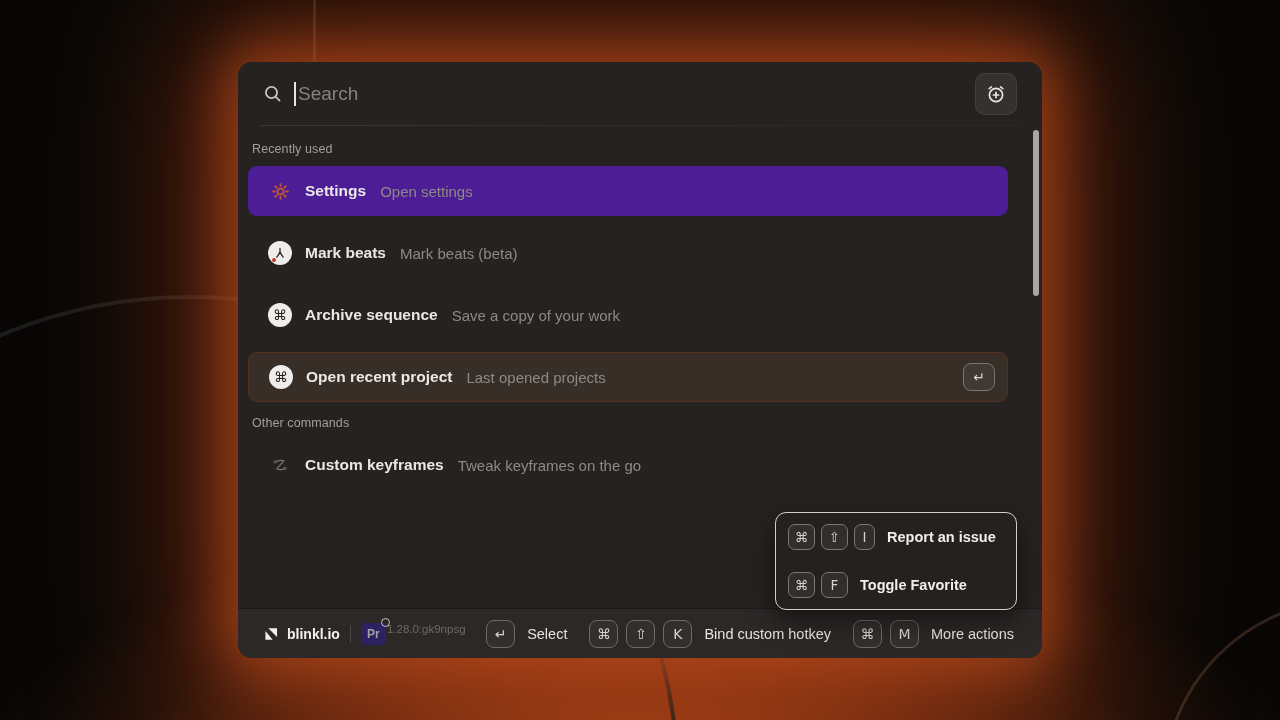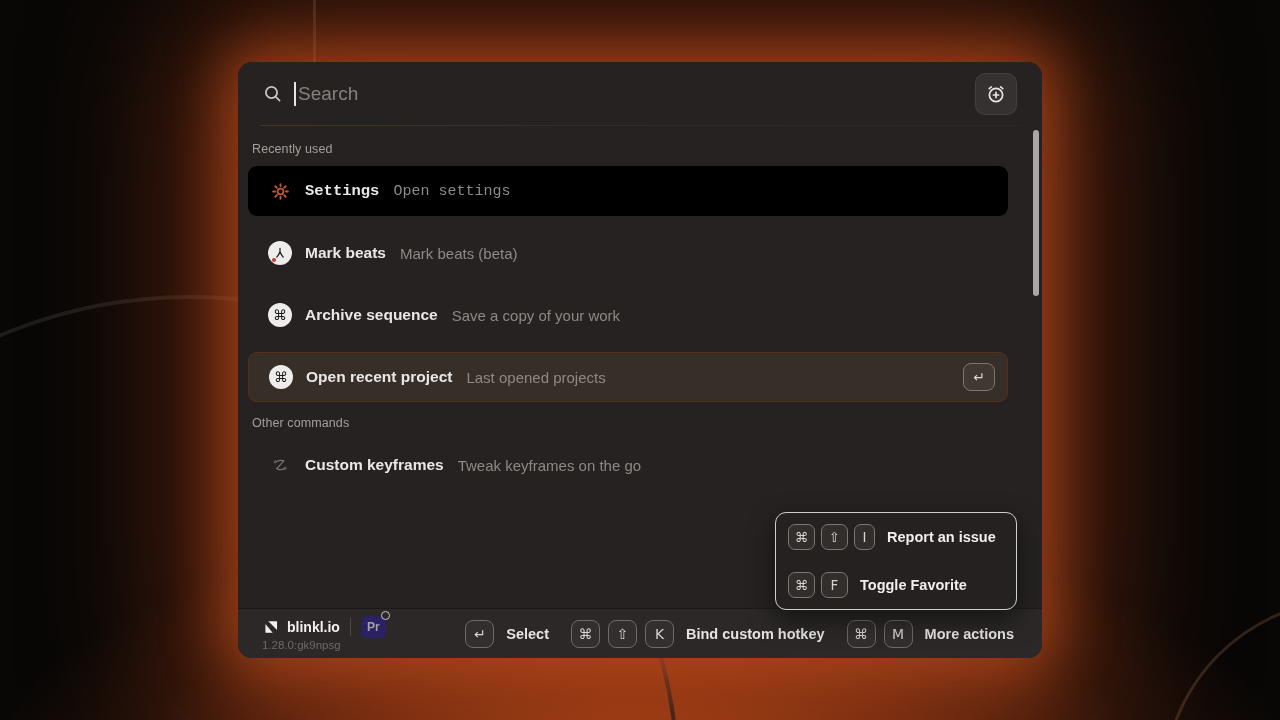--- a/index.html
+++ b/index.html
@@ -35,21 +35,21 @@
   .alarm-btn { width:42px; height:42px; flex:0 0 42px; border-radius:10px; background:#343130;
     border:1px solid rgba(255,255,255,0.07); display:flex; align-items:center; justify-content:center; cursor:pointer; }
   .search-divider { position:absolute; left:22px; right:22px; bottom:0; height:1px;
     background:linear-gradient(90deg, #463529 0%, #332b27 45%, #2b2725 100%); }
 
   
   .list { flex:1; padding:10px 34px 0 10px; overflow:hidden; position:relative; }
   .section-label { font-size:12.5px; color:#a49f9a; margin:6px 0 10px 4px; letter-spacing:0.1px; }
   .row { height:50px; border-radius:9px; display:flex; align-items:center; padding:0 12px 0 20px;
     margin-bottom:12px; cursor:pointer; }
-  .row.highlighted { background:#000000;font-family:Liberation Mono, monospace; }
+  .row.highlighted { background:#4c1d95; }
   .row.selected { background:#372e27; border:1px solid #582f1c; }
   .row-icon { width:24px; height:24px; flex:0 0 24px; margin-right:13px; display:flex; align-items:center; justify-content:center; position:relative; }
   .circle-icon { width:24px; height:24px; border-radius:50%; background:#efedeb; color:#1e1c1b;
     display:flex; align-items:center; justify-content:center; font-family:"DejaVu Sans",sans-serif;
     font-size:14px; line-height:1; }
   .beat-dot { position:absolute; left:4px; bottom:3px; width:4px; height:4px; border-radius:50%; background:#c23a2a; }
   .row-title { font-size:15.5px; font-weight:600; color:#eae8e6; margin-right:14px; white-space:nowrap; }
   .row-sub { font-size:15px; color:#8e8984; white-space:nowrap; }
   .row-spacer { flex:1; }
   .return-chip { width:32px; height:28px; border-radius:8px; border:1px solid #7b7672;
@@ -66,34 +66,34 @@
   .popup-row { display:flex; align-items:center; gap:6px; }
   .key { min-width:27px; height:26px; padding:0 5px; border-radius:7px; border:1px solid #7b7773;
     background:#322e2c; color:#d7d3d0; display:flex; align-items:center; justify-content:center;
     font-family:"DejaVu Sans",sans-serif; font-size:13.5px; }
   .key.narrow { min-width:21px; }
   .popup-label { font-size:14.5px; font-weight:700; color:#f1efed; margin-left:6px; white-space:nowrap; }
 
   
   .footer { flex:0 0 50px; background:#2b2827; border-top:1px solid rgba(0,0,0,0.35);
     display:flex; align-items:center; padding:0 28px 0 24px; position:relative; z-index:4; }
-  .footer-left { display:flex; flex-direction:column; justify-content:center; gap:1px; }
+  .footer-left { display:flex; flex-direction:row; justify-content:center; gap:1px; }
   .brand-line { display:flex; align-items:center; gap:8px; }
   .brand-name { font-size:14px; font-weight:700; color:#f2f0ee; }
   .brand-divider { width:1px; height:18px; background:#4c4845; margin:0 2px; }
   .pr-badge { position:relative; width:25px; height:22px; border-radius:5px; background:#2b2163;
     color:#a3a3a3; font-size:12px; font-weight:700; display:flex; align-items:center; justify-content:center; }
   .pr-sparkle { position:absolute; right:-4px; top:-5px; width:9px; height:9px; border-radius:50%;
     border:1.5px solid #cac6c2; background:transparent; }
   .version { font-size:11.5px; color:#6e6965; }
   .footer-actions { margin-left:auto; display:flex; align-items:center; gap:8px; }
   .footer-key { min-width:29px; height:28px; padding:0 6px; border-radius:8px; border:1px solid #6e6a66;
     background:rgba(255,255,255,0.035); color:#d7d4d1; display:flex; align-items:center; justify-content:center;
     font-family:"DejaVu Sans",sans-serif; font-size:14px; }
-  .footer-action-label { font-size:14.5px; font-weight:700; color:#e6e3e0; margin:0 14px 0 4px; white-space:nowrap; }
+  .footer-action-label { font-size:14.5px; font-weight:400; color:#e6e3e0; margin:0 14px 0 4px; white-space:nowrap; }
   .footer-action-label.last { margin-right:0; }
 
   svg { display:block; }
 </style>
 </head>
 <body>
 
 <div class="stage">
   <div class="bottom-glow"></div>
   <div class="bg-arc-left"></div>

